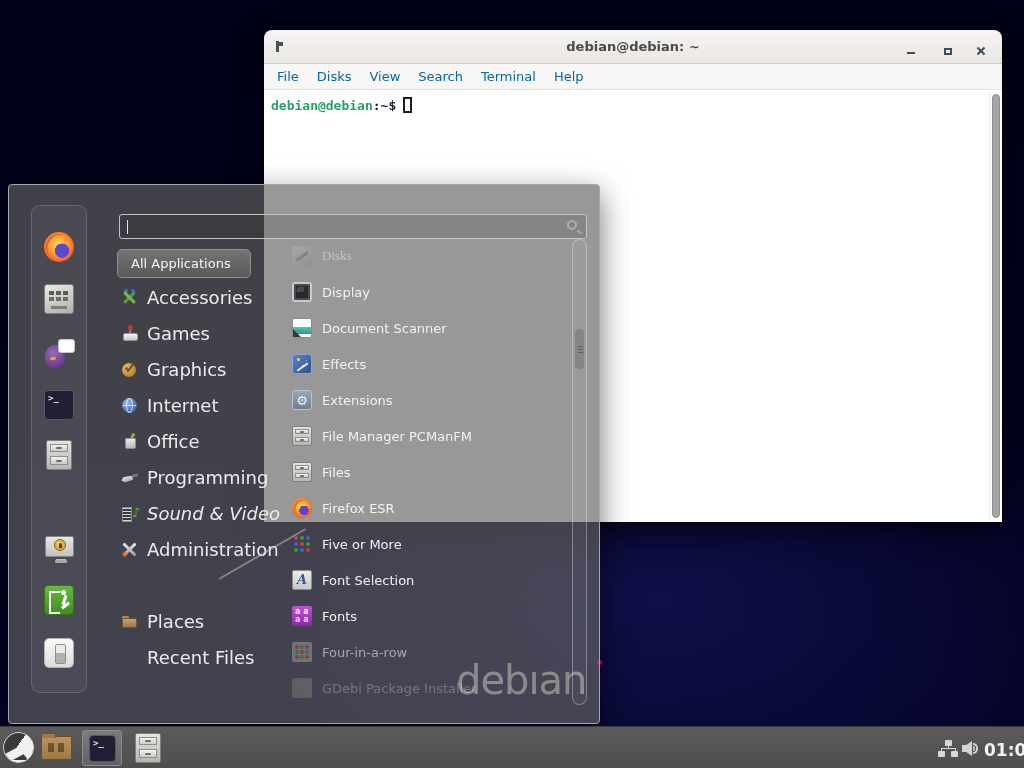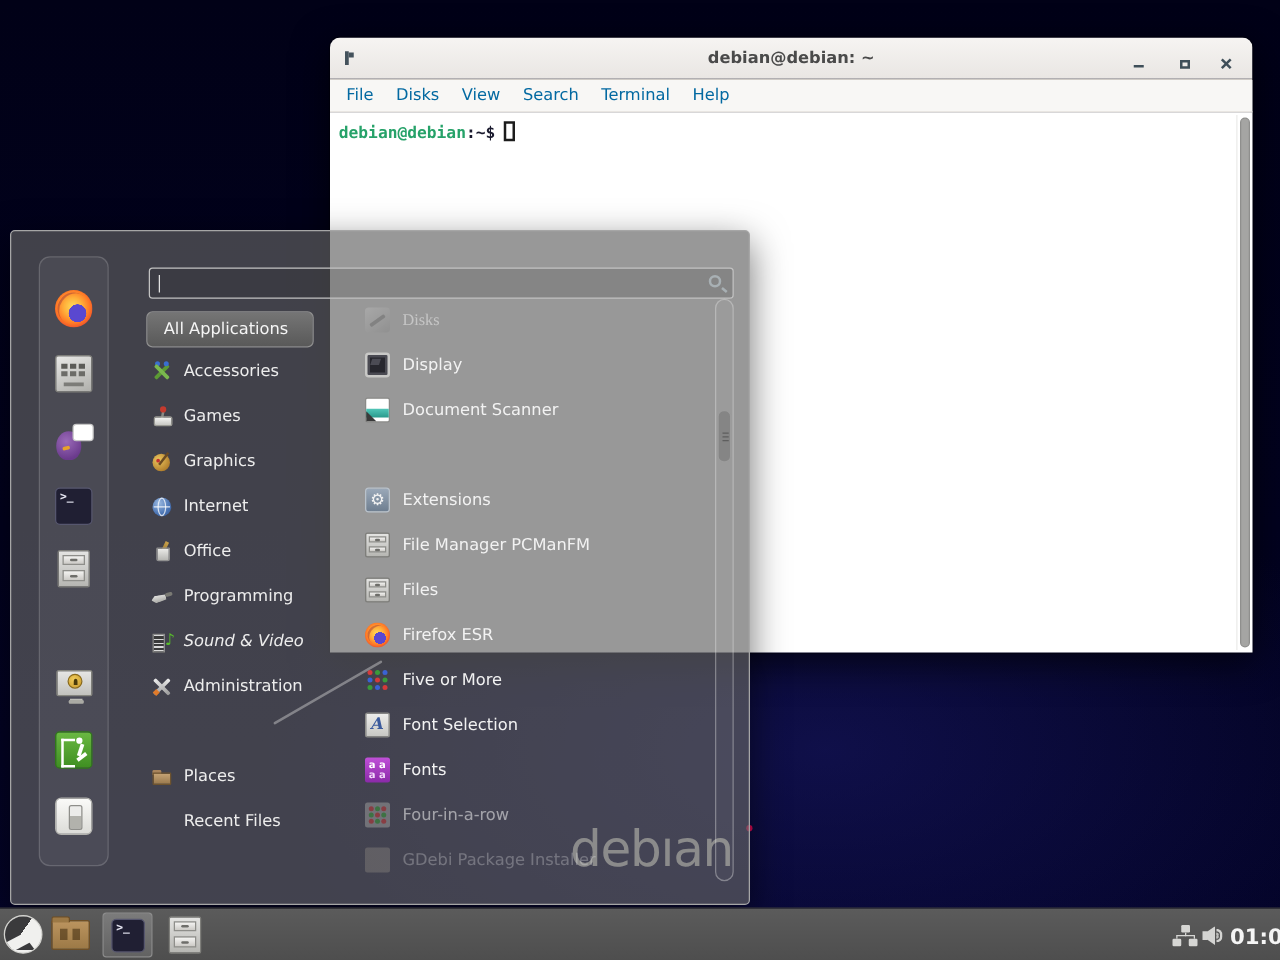--- a/index.html
+++ b/index.html
@@ -60,21 +60,21 @@
   .search-mag { position:absolute; right:9px; top:5px; width:10px; height:10px;
     border:2px solid #a8b0b4; border-radius:50%; }
   .search-mag::after { content:""; position:absolute; left:8px; top:9px; width:5px; height:2px;
     background:#a8b0b4; transform:rotate(40deg); }
 
   .allapps { position:absolute; left:108px; top:64px; width:134px; height:29px;
     background:linear-gradient(#757575,#595959); border:1px solid #8f8f8f; border-radius:5px;
     color:#f5f5f5; font-size:13px; line-height:27px; padding-left:13px; }
 
   .cat { position:absolute; left:112px; width:158px; height:26px; display:flex; align-items:center; gap:9px; }
-  .cat-label { font-size:13px; color:#ececec; white-space:nowrap; }
+  .cat-label { font-size:18px; color:#ececec; white-space:nowrap; }
   .ci { position:relative; width:17px; height:17px; flex:none; }
 
   .app { position:absolute; left:283px; width:290px; height:28px; display:flex; align-items:center; gap:10px; }
   .app-label { font-size:13px; color:#f2f2f2; white-space:nowrap; }
   .ai { position:relative; width:20px; height:20px; flex:none; }
   .faded-50 { opacity:0.5;font-family:Liberation Serif, serif; } .faded-55 { opacity:0.55; } .faded-28 { opacity:0.28; }
 
   .menu-sb-track { position:absolute; left:563px; top:54px; width:15px; height:466px;
     border:1px solid rgba(228,228,228,0.38); border-radius:8px; background:rgba(255,255,255,0.03); }
   .menu-sb-thumb { position:absolute; left:1px; top:88px; width:11px; height:42px;
@@ -402,20 +402,24 @@
         <span class="app-label">Disks</span>
       </div>
     <div class="app" style="top:93px;">
         <span class="ai ai-display"></span>
         <span class="app-label">Display</span>
       </div>
     <div class="app" style="top:129px;">
         <span class="ai ai-scan"></span>
         <span class="app-label">Document Scanner</span>
       </div>
+    <div class="app" style="top:165px;">
+        <span class="ai ai-effects"></span>
+        <span class="app-label">Effects</span>
+      </div>
     <div class="app" style="top:201px;">
         <span class="ai ai-ext">⚙</span>
         <span class="app-label">Extensions</span>
       </div>
     <div class="app" style="top:237px;">
         <span class="ai cab">
           <i class="drawer d1"></i>
           <i class="drawer d2"></i>
         </span>
         <span class="app-label">File Manager PCManFM</span>

